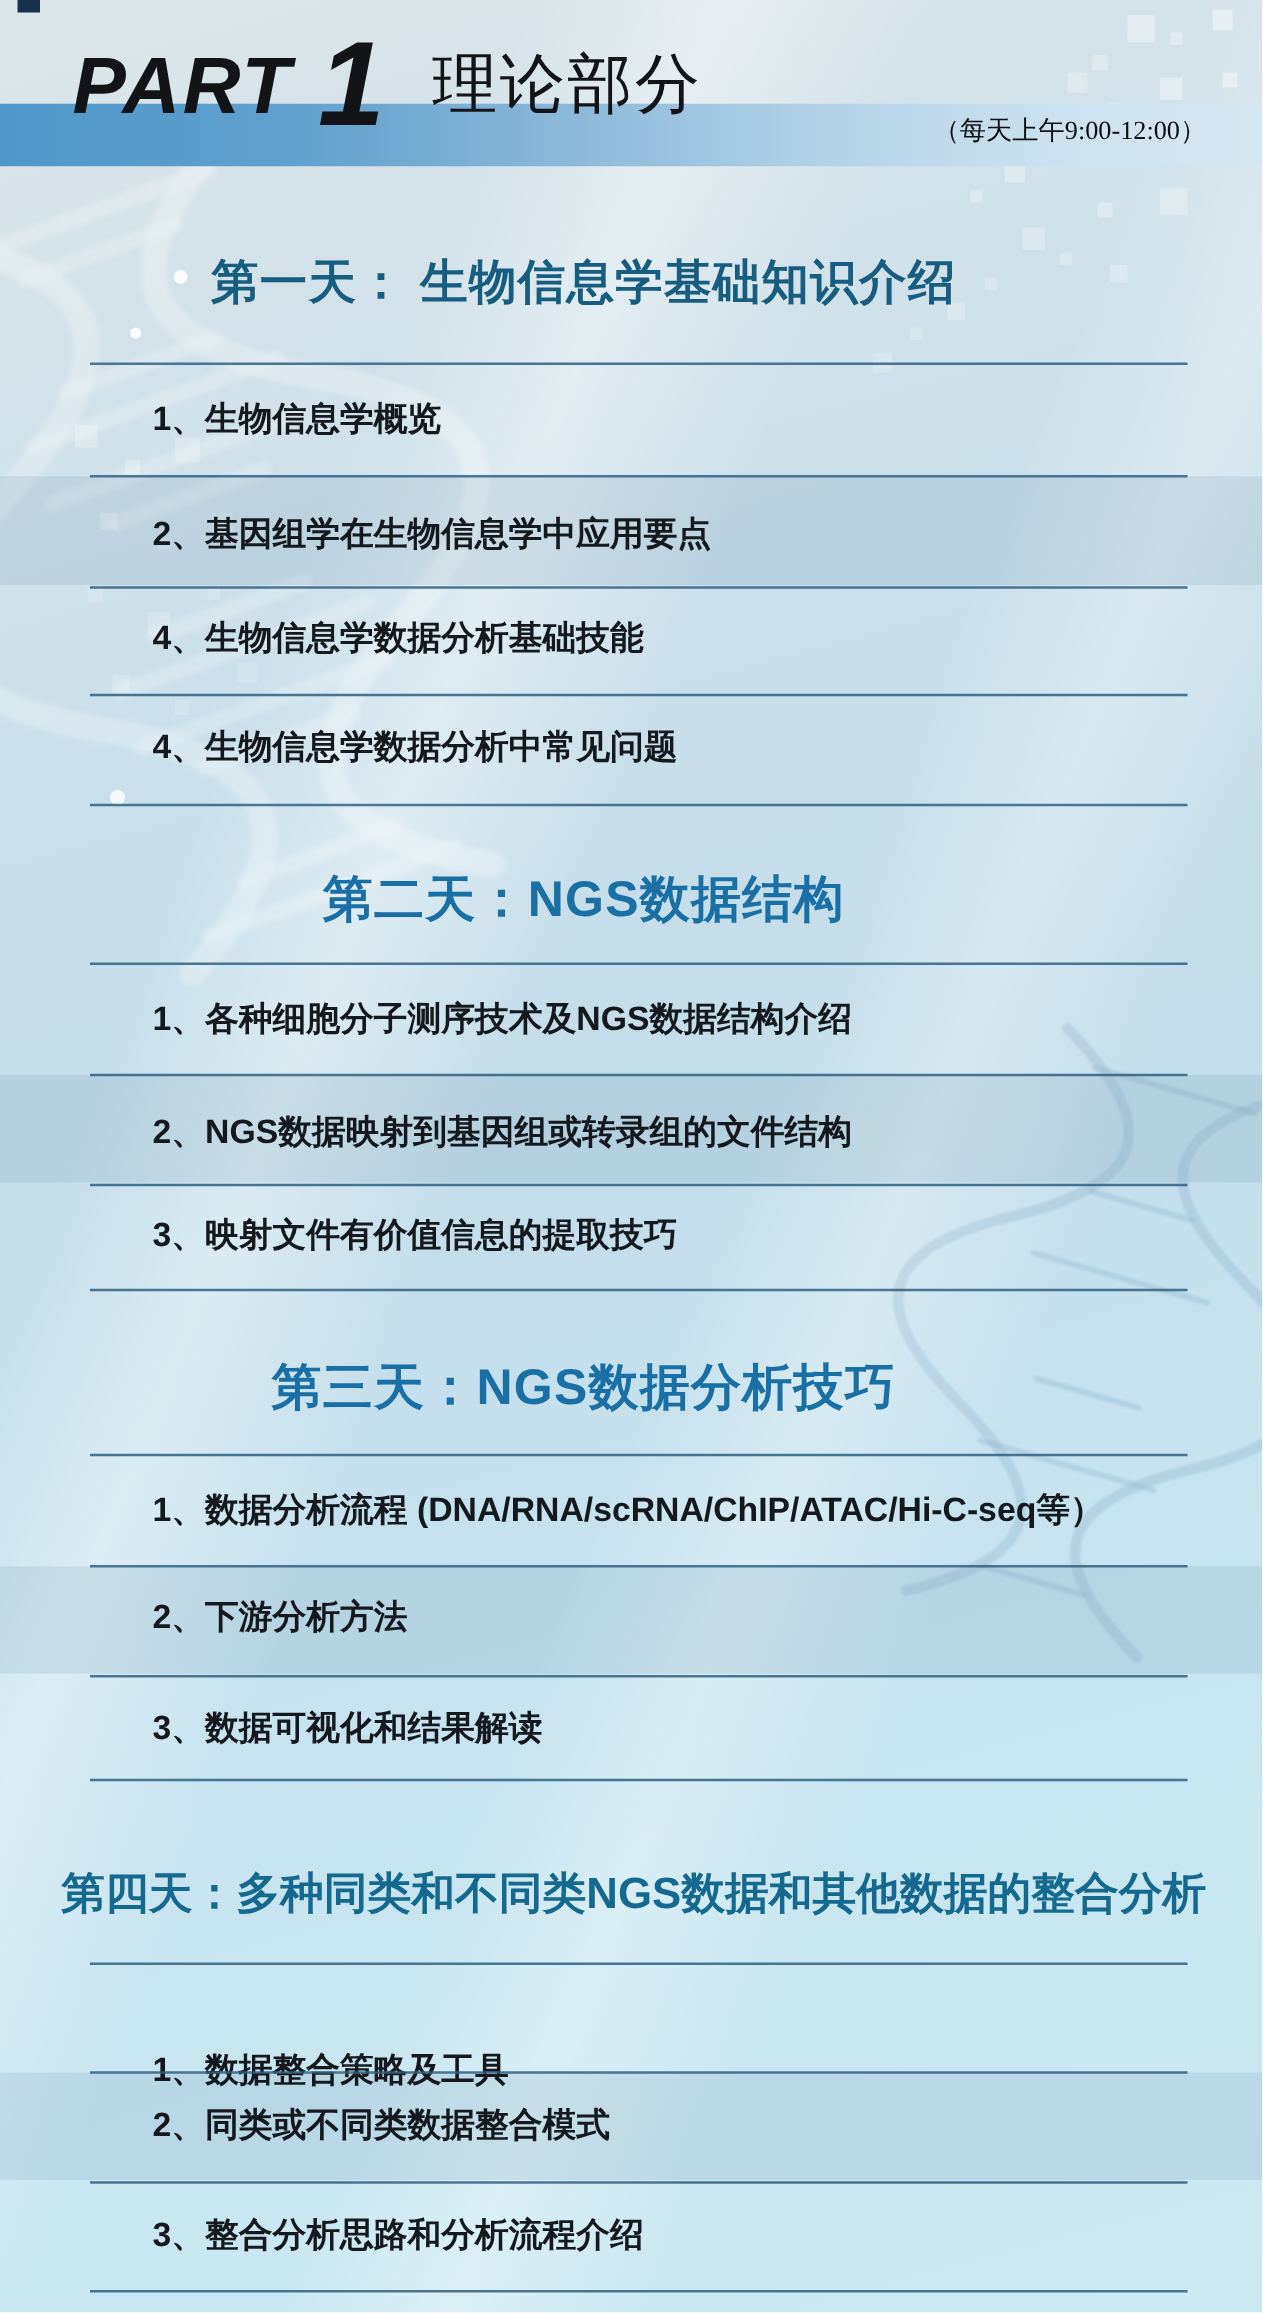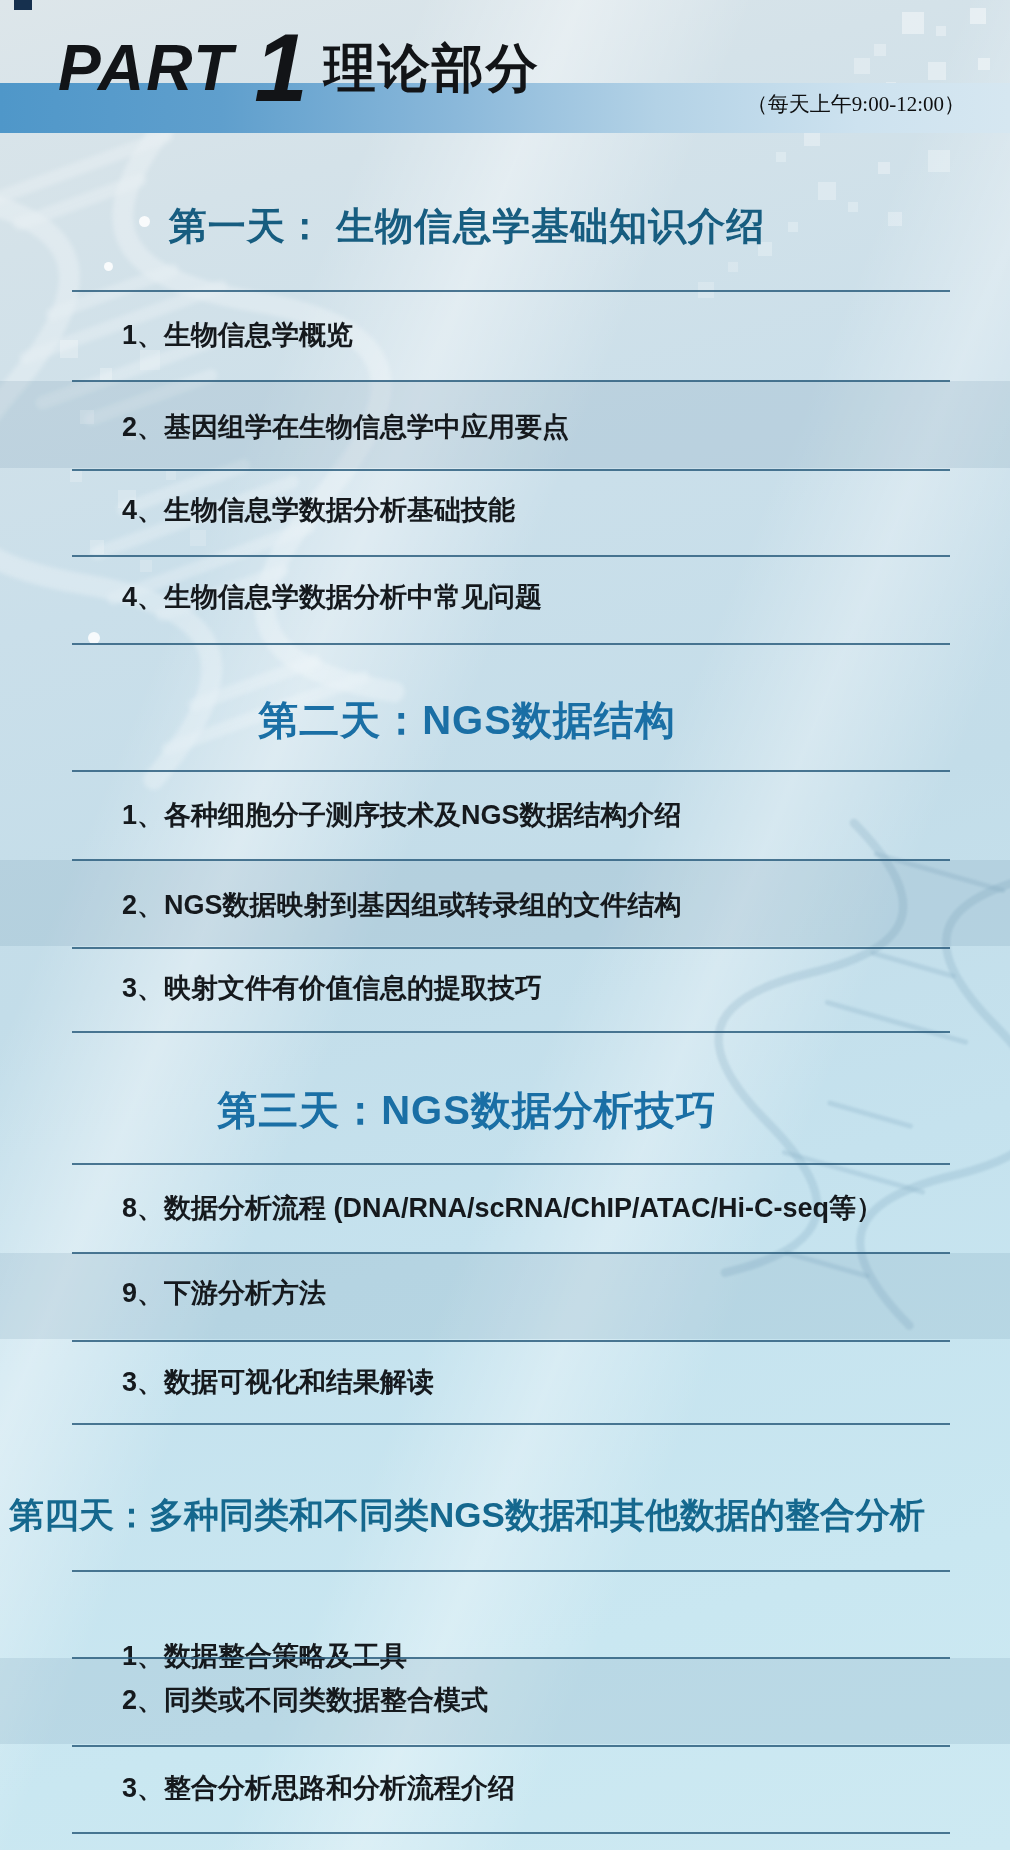--- a/index.html
+++ b/index.html
@@ -28,35 +28,35 @@
     position:absolute;left:0;top:83px;width:1010px;height:50px;
     background:linear-gradient(90deg,#4f97c9 0%,#5f9fcd 22%,#8ab8da 45%,#b3d2e6 65%,#cde2ef 85%,#d6e7f1 100%);
   }
   .part-title{
     position:absolute;left:58px;top:18px;height:100px;
     display:inline-flex;align-items:center;
     color:#121417;white-space:nowrap;
   }
   .part-word{font-size:64px;font-weight:900;font-style:italic;letter-spacing:2px;line-height:100px;}
   .part-num{font-size:96px;font-weight:900;font-style:italic;margin-left:20px;line-height:100px;}
-  .part-cn{font-size:52px;font-weight:700;margin-left:16px;letter-spacing:2px;line-height:100px;}
+  .part-cn{font-size:52px;font-weight:400;margin-left:38px;letter-spacing:2px;line-height:100px;}
   .schedule{
     position:absolute;right:45px;top:90px;
     font-family:"Liberation Serif", serif;
     font-size:21px;color:#0e0f10;letter-spacing:0px;white-space:nowrap;
   }
   
   .heading{
     position:absolute;left:0;width:934px;text-align:center;
     font-weight:900;white-space:nowrap;
   }
   .heading.d1{top:203px;font-size:38px;line-height:46px;color:#175d80;letter-spacing:1px;}
   .heading.d2{top:696px;font-size:40px;line-height:48px;color:#1a6fa5;letter-spacing:1px;}
   .heading.d3{top:1086px;font-size:40px;line-height:48px;color:#1a6fa5;letter-spacing:1px;}
-  .heading.d4{top:1493px;font-size:35px;line-height:44px;color:#15688e;}
+  .heading.d4{top:1493px;font-size:35px;line-height:44px;color:#15688e;margin-left:40px;}
   .divider{
     position:absolute;left:72px;width:878px;height:2px;
     background:#2f6080;opacity:.85;
   }
   .item{
     position:absolute;left:72px;width:878px;box-sizing:border-box;
     padding-left:50px;
     font-size:27px;line-height:36px;font-weight:600;color:#15191d;
     white-space:nowrap;
   }
@@ -192,23 +192,23 @@
     <div class="divider" style="top:859px"></div>
     <div class="item" style="top:887px">2、NGS数据映射到基因组或转录组的文件结构</div>
     <div class="divider" style="top:947px"></div>
     <div class="item" style="top:970px">3、映射文件有价值信息的提取技巧</div>
     <div class="divider" style="top:1031px"></div>
   </section>
 
   <section>
     <div class="heading d3">第三天：NGS数据分析技巧</div>
     <div class="divider" style="top:1163px"></div>
-    <div class="item" style="top:1190px">8、数据分析流程 (DNA/RNA/scRNA/ChIP/ATAC/Hi-C-seq等）</div>
+    <div class="item" style="top:1190px">1、数据分析流程 (DNA/RNA/scRNA/ChIP/ATAC/Hi-C-seq等）</div>
     <div class="divider" style="top:1252px"></div>
-    <div class="item" style="top:1275px">9、下游分析方法</div>
+    <div class="item" style="top:1275px">2、下游分析方法</div>
     <div class="divider" style="top:1340px"></div>
     <div class="item" style="top:1364px">3、数据可视化和结果解读</div>
     <div class="divider" style="top:1423px"></div>
   </section>
 
   <section>
     <div class="heading d4">第四天：多种同类和不同类NGS数据和其他数据的整合分析</div>
     <div class="divider" style="top:1570px"></div>
     <div class="item" style="top:1638px">1、数据整合策略及工具</div>
     <div class="divider" style="top:1657px"></div>

